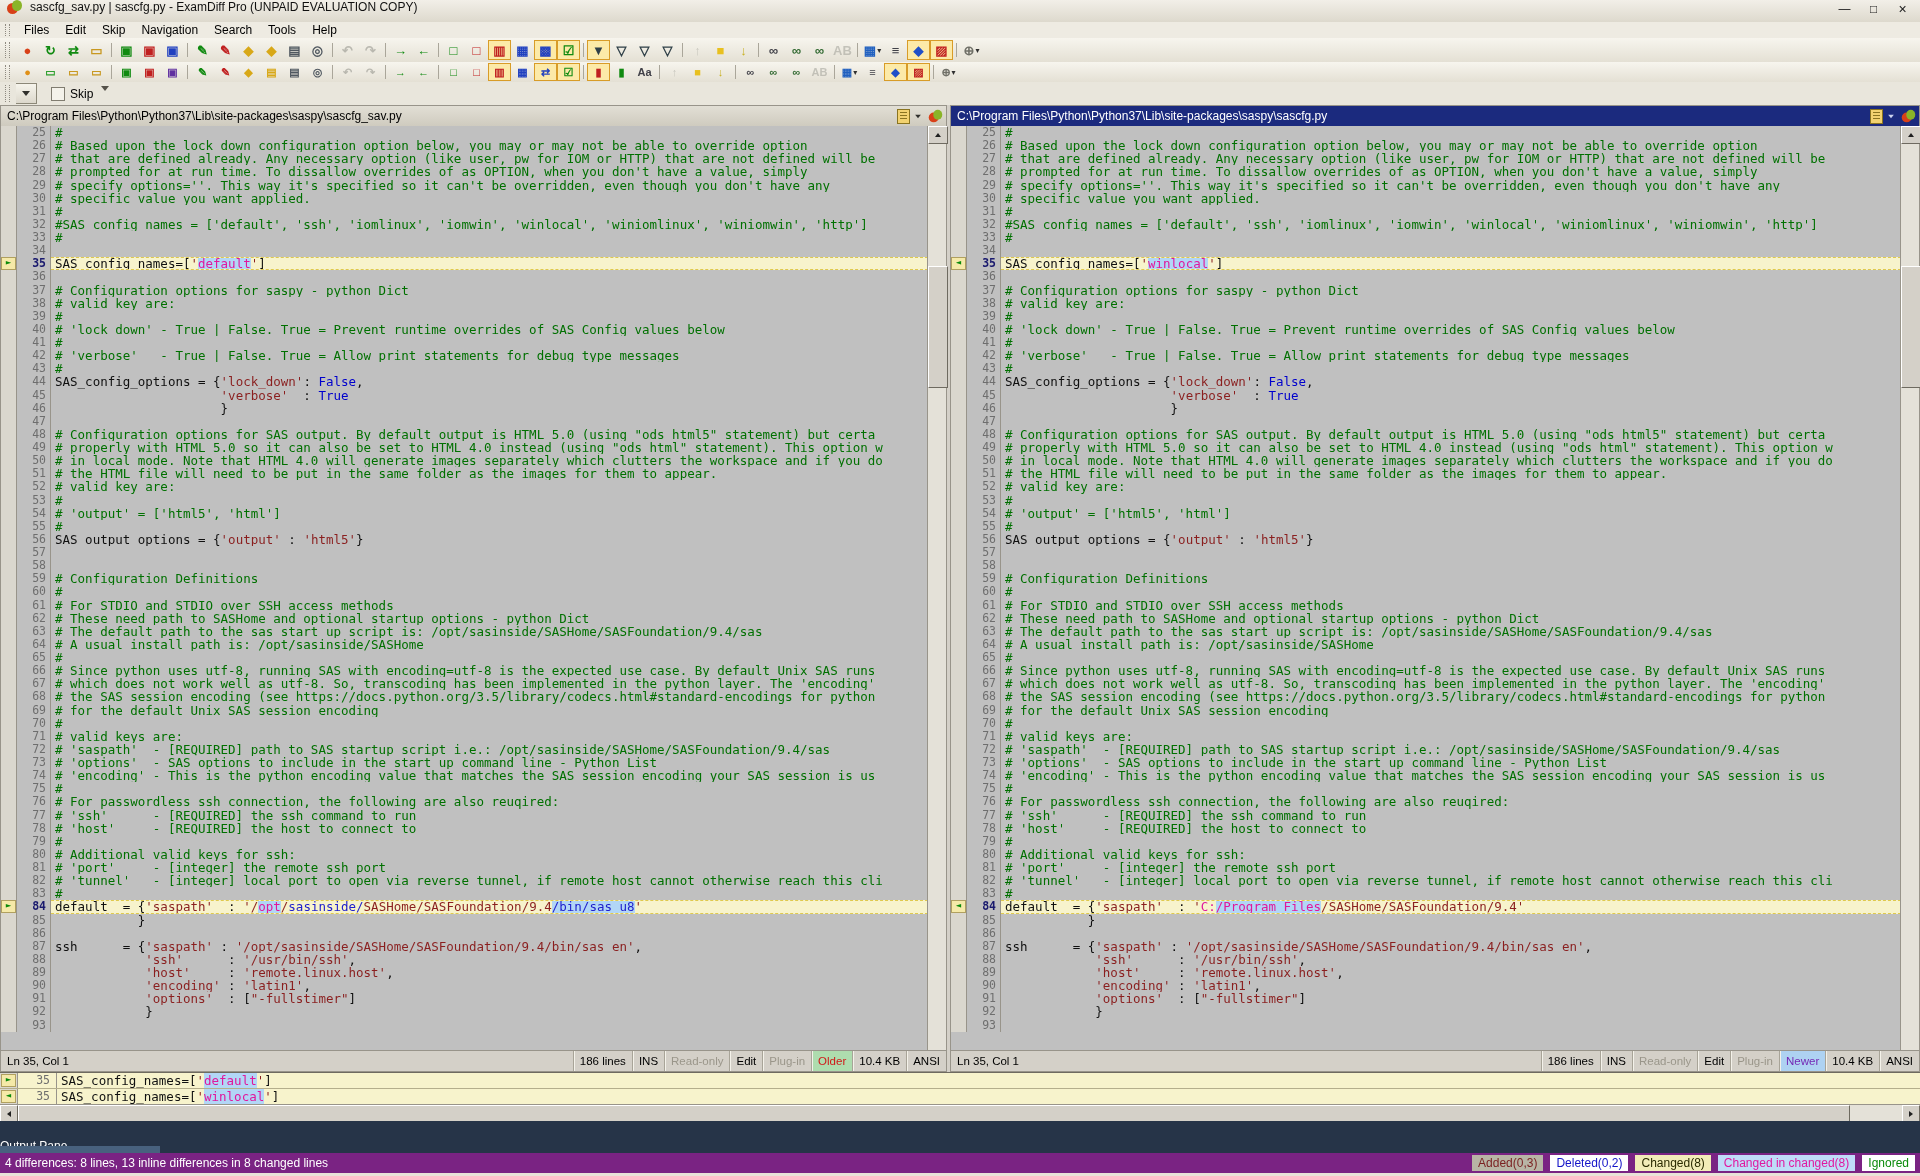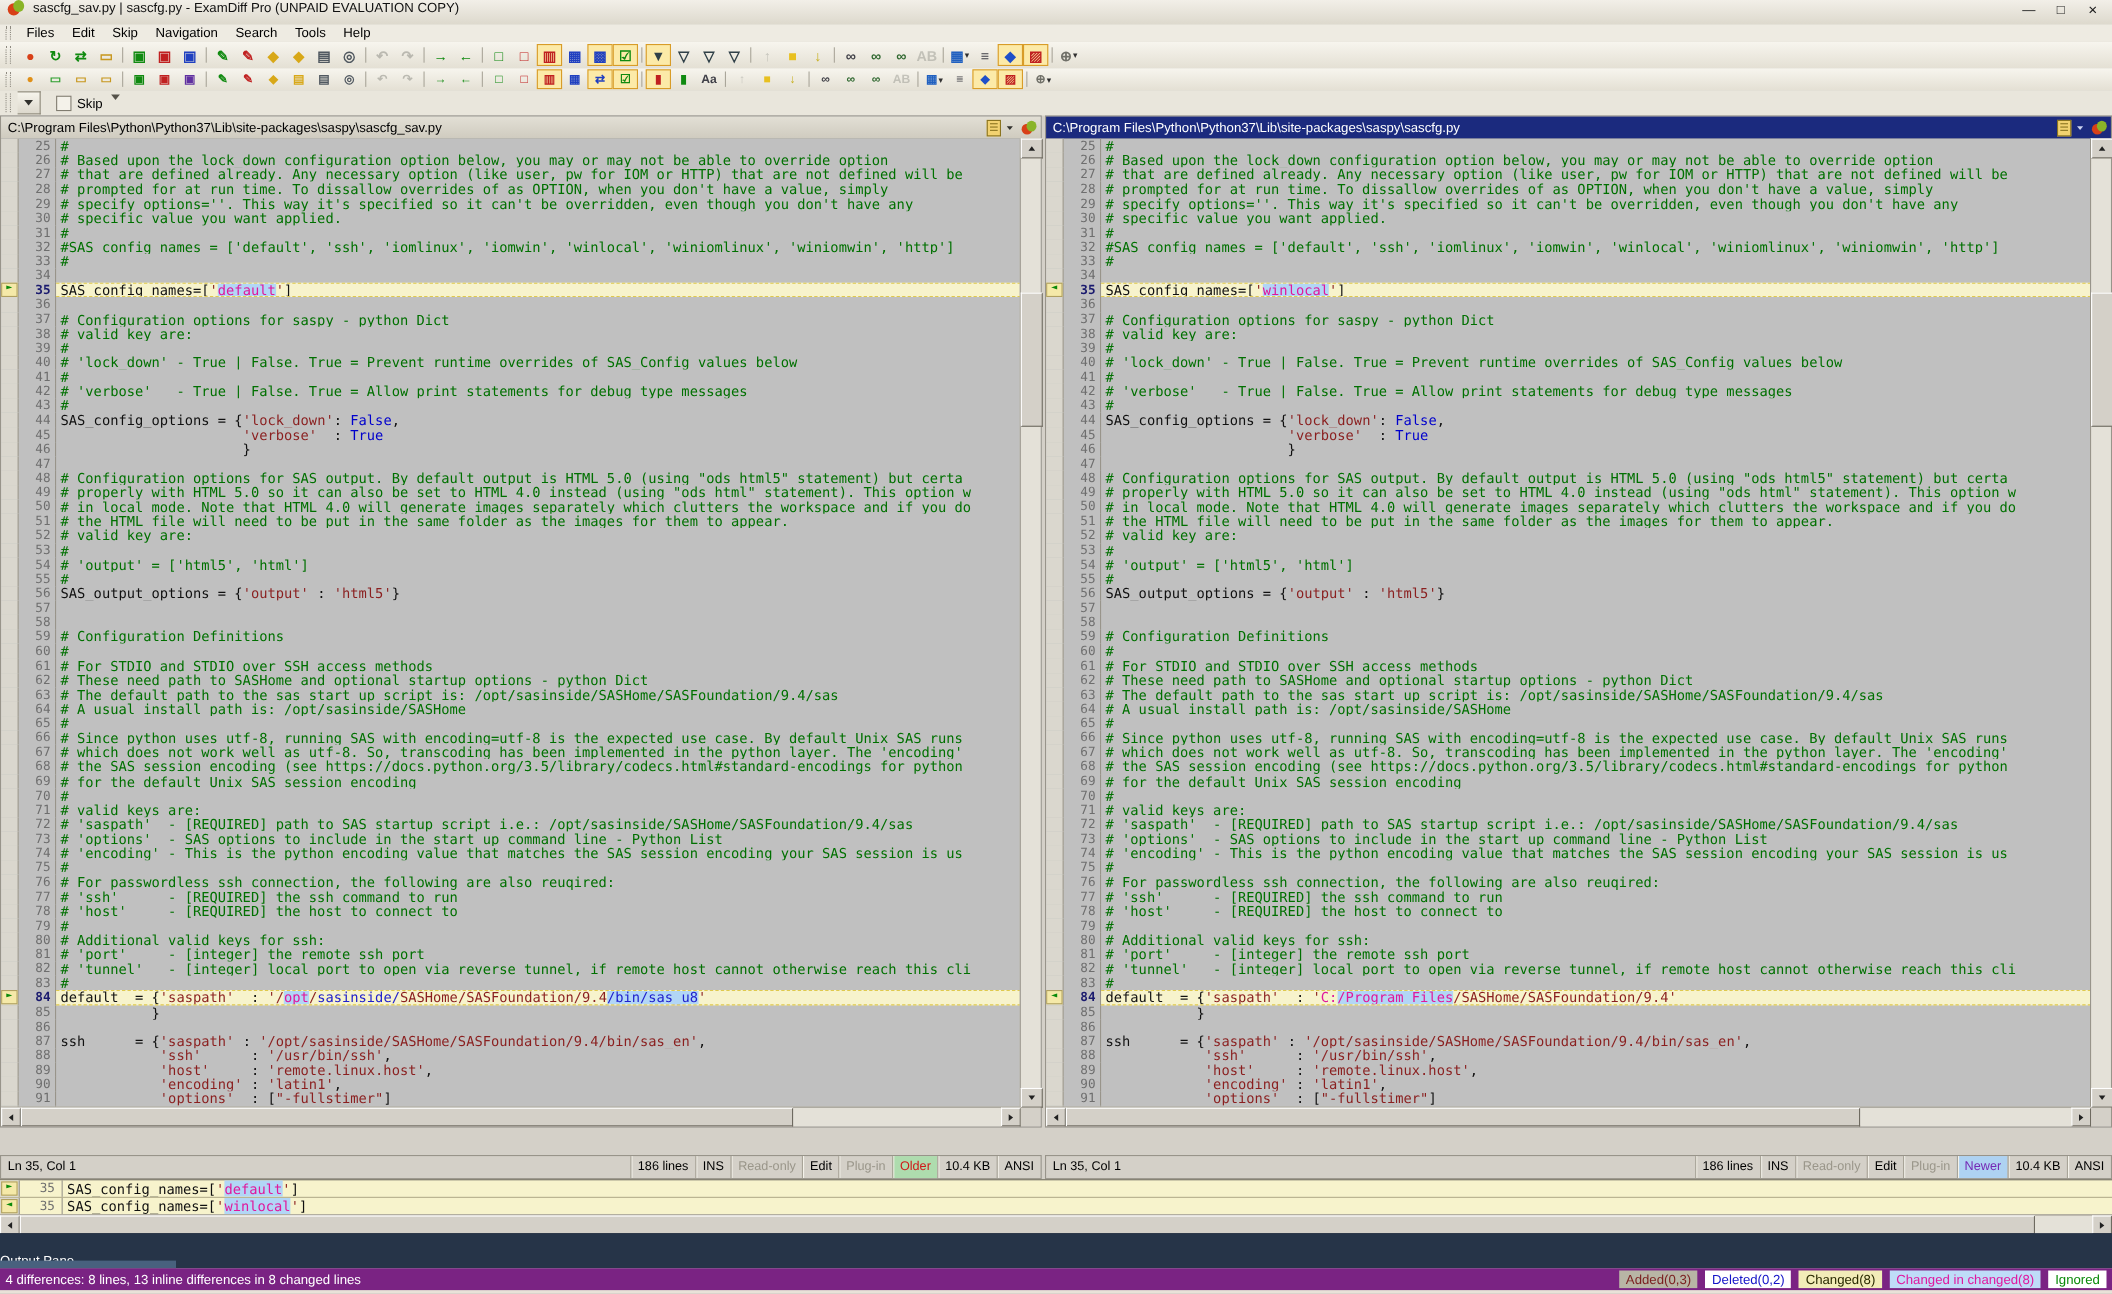--- a/index.html
+++ b/index.html
@@ -40,21 +40,21 @@
   #diff-field{width:1768px;height:17px;background:#fbf8d6;border:1px solid #8c8878;display:flex;align-items:center;padding-left:6px;flex:none;}
   #diff-drop{width:20px;height:19px;background:linear-gradient(#f6f4ec,#dcd8cc);border:1px solid #8c8878;border-left:none;display:flex;align-items:center;justify-content:center;flex:none;}
   .tri-down{width:0;height:0;border-left:4px solid transparent;border-right:4px solid transparent;border-top:5px solid #30302c;}
   #skip-wrap{display:flex;align-items:center;margin-left:14px;}
   #skip-box{width:12px;height:12px;background:#f4f2ea;border:1px solid #807c70;margin-right:5px;}
   #skip-label{font-size:12px;}
   .ovf-chevron{margin-left:8px;margin-top:8px;}
   .ovf-chevron .tri-down{border-top-color:#55524a;transform:scale(.8);}
 
   
-  #panes{top:105px;height:920px;}
+  #panes{top:105px;height:1049px;}
   .pane{position:absolute;top:0;bottom:0;border:1px solid #98948a;box-sizing:border-box;background:#c0c0c0;}
   #pane-left{left:0;width:947px;}
   #pane-right{left:950px;right:0;}
   .phead{height:20px;display:flex;align-items:center;padding:0 3px 0 6px;font-size:12px;border-bottom:1px solid #98948a;}
   .phead-inactive{background:linear-gradient(#e2dfd5,#cfcbbf);color:#000;}
   .phead-active{background:#1b2a7e;color:#fff;}
   .phead .ptools{margin-left:auto;display:flex;align-items:center;}
   .clipicon{width:11px;height:13px;background:#f2d270;border:1px solid #8a7420;position:relative;}
   .clipicon:after{content:"";position:absolute;left:2px;top:2px;right:2px;height:1px;background:#8a7420;box-shadow:0 3px 0 #8a7420,0 6px 0 #8a7420;}
   .phead .tri-down{transform:scale(.7);margin:0 4px;}

